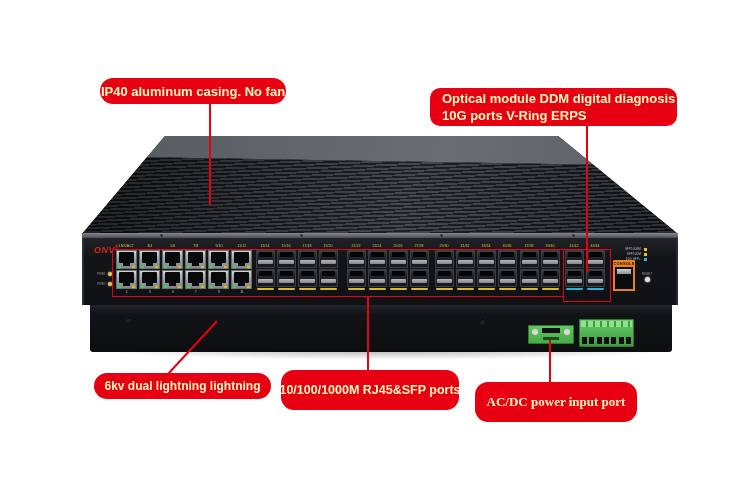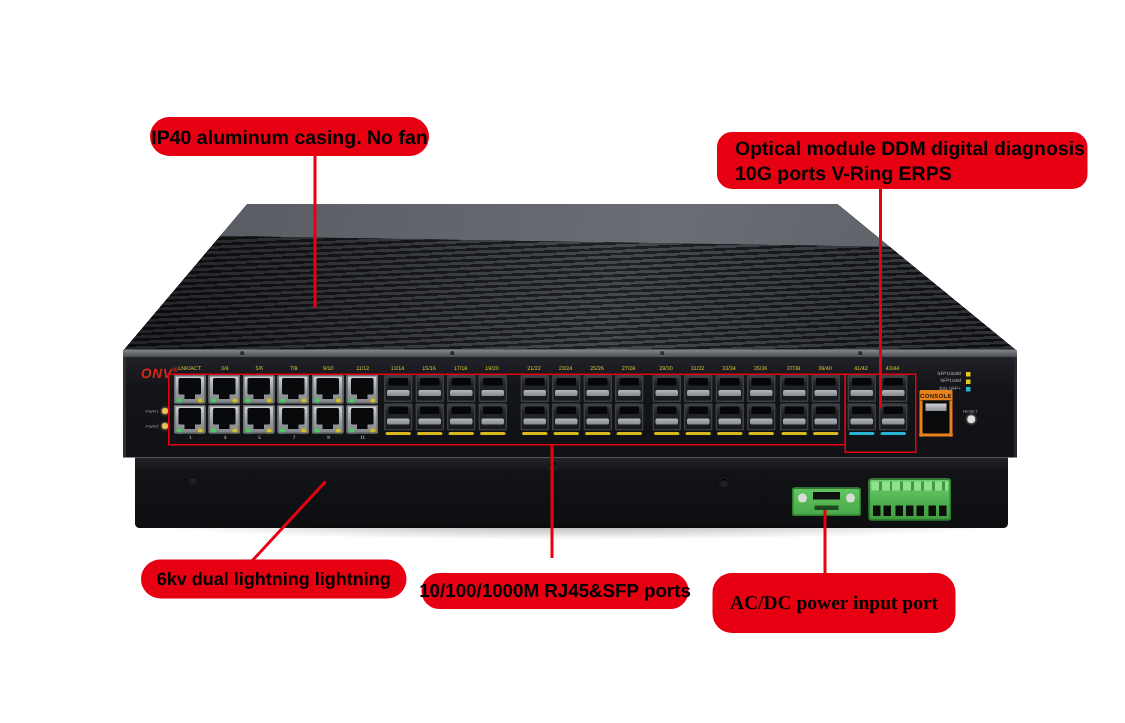--- a/index.html
+++ b/index.html
@@ -85,29 +85,29 @@
         box-shadow:0 8px 0 -1px #204a20;}
   #conn7{position:absolute;left:489px;top:14px;width:55px;height:28px;border-radius:2px;
         background:linear-gradient(#6fd06f,#4cae4c 60%,#3f9a3f);box-shadow:inset 0 0 0 1px #2e7a2e;}
   #conn7 .holes{position:absolute;left:3px;bottom:3px;right:3px;display:flex;gap:2px;justify-content:space-between;}
   #conn7 .holes i{width:5px;height:7px;background:#0c0e0c;display:block;}
   #conn7:before{content:"";position:absolute;left:2px;top:2px;right:2px;height:6px;
         background:repeating-linear-gradient(90deg,#8fe08f 0 5px,#3f9a3f 5px 7px);}
   #shadow{position:absolute;left:95px;top:350px;width:578px;height:10px;
         background:radial-gradient(ellipse at 50% 0,rgba(0,0,0,.30),rgba(0,0,0,0) 70%);}
   
-  .callout{position:absolute;background:#e60012;color:#000000;font-weight:bold;
+  .callout{position:absolute;background:#e60012;color:#fef9c3;font-weight:bold;
         display:flex;align-items:center;justify-content:center;white-space:nowrap;
         border-radius:13px;z-index:6;}
   #cb-casing{left:100px;top:78px;width:186px;height:26px;font-size:13px;}
   #cb-optical{left:430px;top:88px;width:247px;height:38px;border-radius:10px;
         flex-direction:column;align-items:flex-start;justify-content:center;
-        padding-left:12px;box-sizing:border-box;font-size:13px;line-height:17px;margin-left:48px;}
+        padding-left:12px;box-sizing:border-box;font-size:13px;line-height:17px;}
   #cb-lightning{left:94px;top:373px;width:177px;height:26px;font-size:12px;}
-  #cb-ports{left:281px;top:382px;width:178px;height:24px;font-size:12.5px;}
+  #cb-ports{left:281px;top:370px;width:178px;height:40px;font-size:12.5px;}
   #cb-power{left:475px;top:382px;width:162px;height:40px;font-size:13px;font-family:Liberation Serif, serif;}
   #pointer-lines{position:absolute;left:0;top:0;z-index:5;pointer-events:none;}
 </style>
 </head>
 <body>
 
 <div id="stage">
 
   <div id="heatsink">
     <div class="lid"></div>

